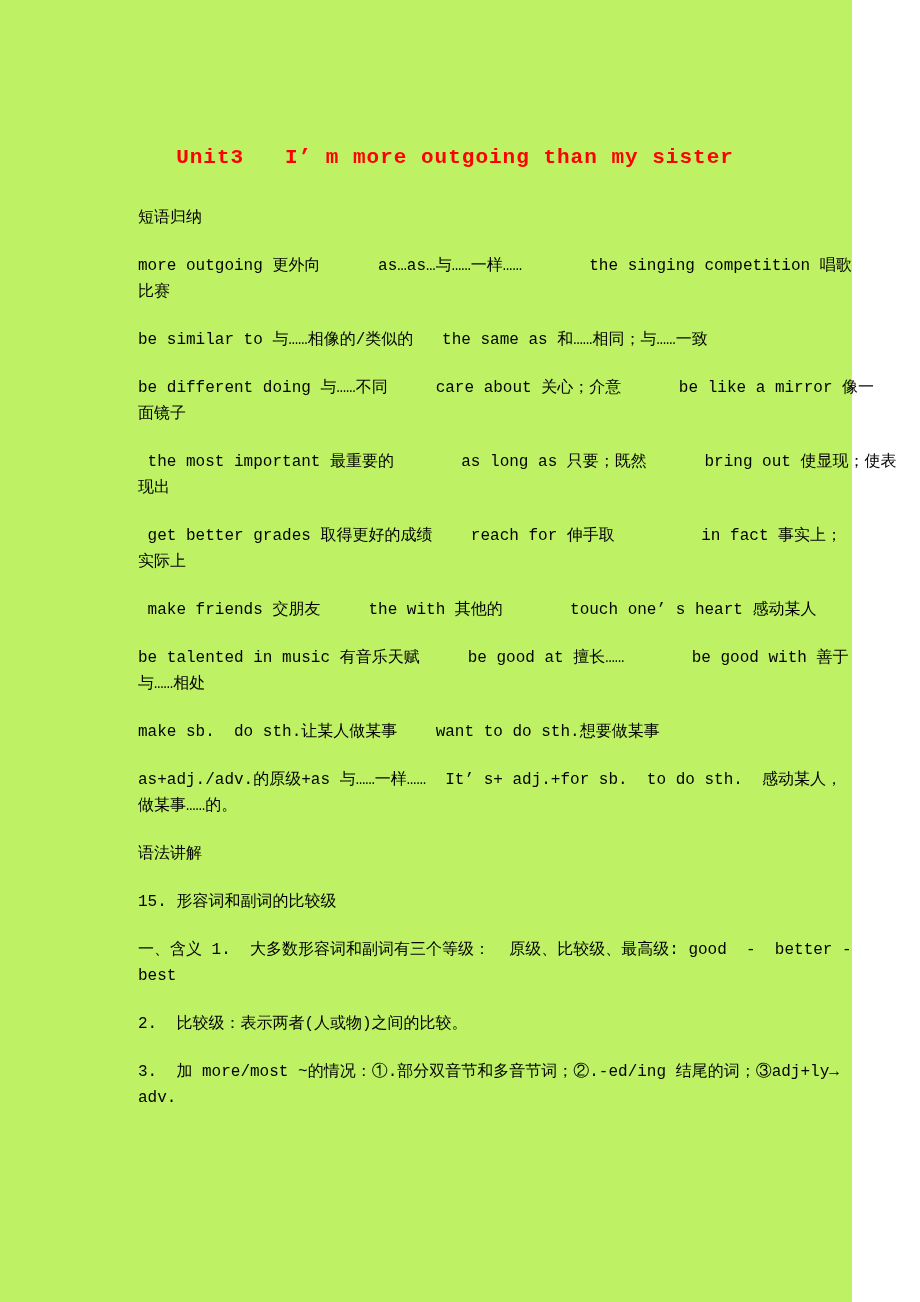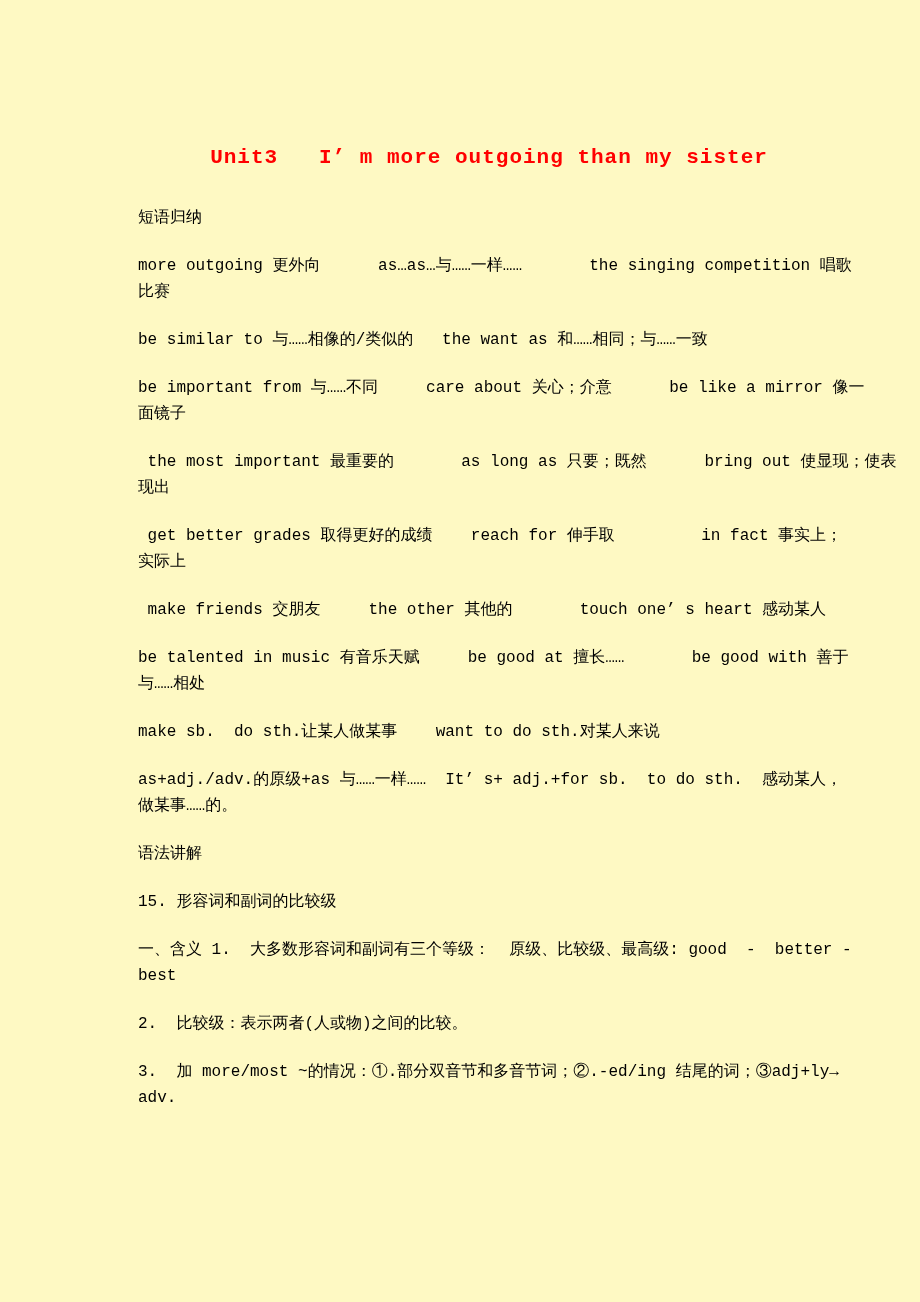--- a/index.html
+++ b/index.html
@@ -9,24 +9,24 @@
   }
   body {
     width: 920px;
     height: 1302px;
     overflow: hidden;
     font-family: "Liberation Mono", "DejaVu Sans Mono", monospace;
     color: #000000;
   }
   .page {
     box-sizing: border-box;
-    width: 920px;
+    width: 852px;
     height: 1302px;
     padding: 146px 80px 0 138px;
-    background: #fef9c3;
+    background: #bef264;
   }
   .doc-title {
     color: #ff0000;
     font-size: 21px;
     font-weight: bold;
     text-align: center;
     margin: 0 0 36px 0;
     white-space: pre;
     letter-spacing: 1px;
   }
@@ -43,31 +43,31 @@
 <body>
 
 <div class="page">
 
   <h1 class="doc-title">Unit3   I’ m more outgoing than my sister</h1>
 
   <p class="heading">短语归纳</p>
 
   <p class="para">more outgoing 更外向      as…as…与……一样……       the singing competition 唱歌
 比赛</p>
-  <p class="para">be similar to 与……相像的/类似的   the want as 和……相同；与……一致</p>
-  <p class="para">be important from 与……不同     care about 关心；介意      be like a mirror 像一
+  <p class="para">be similar to 与……相像的/类似的   the same as 和……相同；与……一致</p>
+  <p class="para">be different doing 与……不同     care about 关心；介意      be like a mirror 像一
 面镜子</p>
   <p class="para"> the most important 最重要的       as long as 只要；既然      bring out 使显现；使表
 现出</p>
   <p class="para"> get better grades 取得更好的成绩    reach for 伸手取         in fact 事实上；
 实际上</p>
-  <p class="para"> make friends 交朋友     the other 其他的       touch one’ s heart 感动某人</p>
+  <p class="para"> make friends 交朋友     the with 其他的       touch one’ s heart 感动某人</p>
   <p class="para">be talented in music 有音乐天赋     be good at 擅长……       be good with 善于
 与……相处</p>
-  <p class="para">make sb.  do sth.让某人做某事    want to do sth.对某人来说</p>
+  <p class="para">make sb.  do sth.让某人做某事    want to do sth.想要做某事</p>
   <p class="para">as+adj./adv.的原级+as 与……一样……  It’ s+ adj.+for sb.  to do sth.  感动某人，
 做某事……的。</p>
 
   <p class="heading">语法讲解</p>
 
   <p class="para">15. 形容词和副词的比较级</p>
   <p class="para">一、含义 1.  大多数形容词和副词有三个等级：  原级、比较级、最高级: good  -  better -
 best</p>
   <p class="para">2.  比较级：表示两者(人或物)之间的比较。</p>
   <p class="para">3.  加 more/most ~的情况：①.部分双音节和多音节词；②.-ed/ing 结尾的词；③adj+ly→

